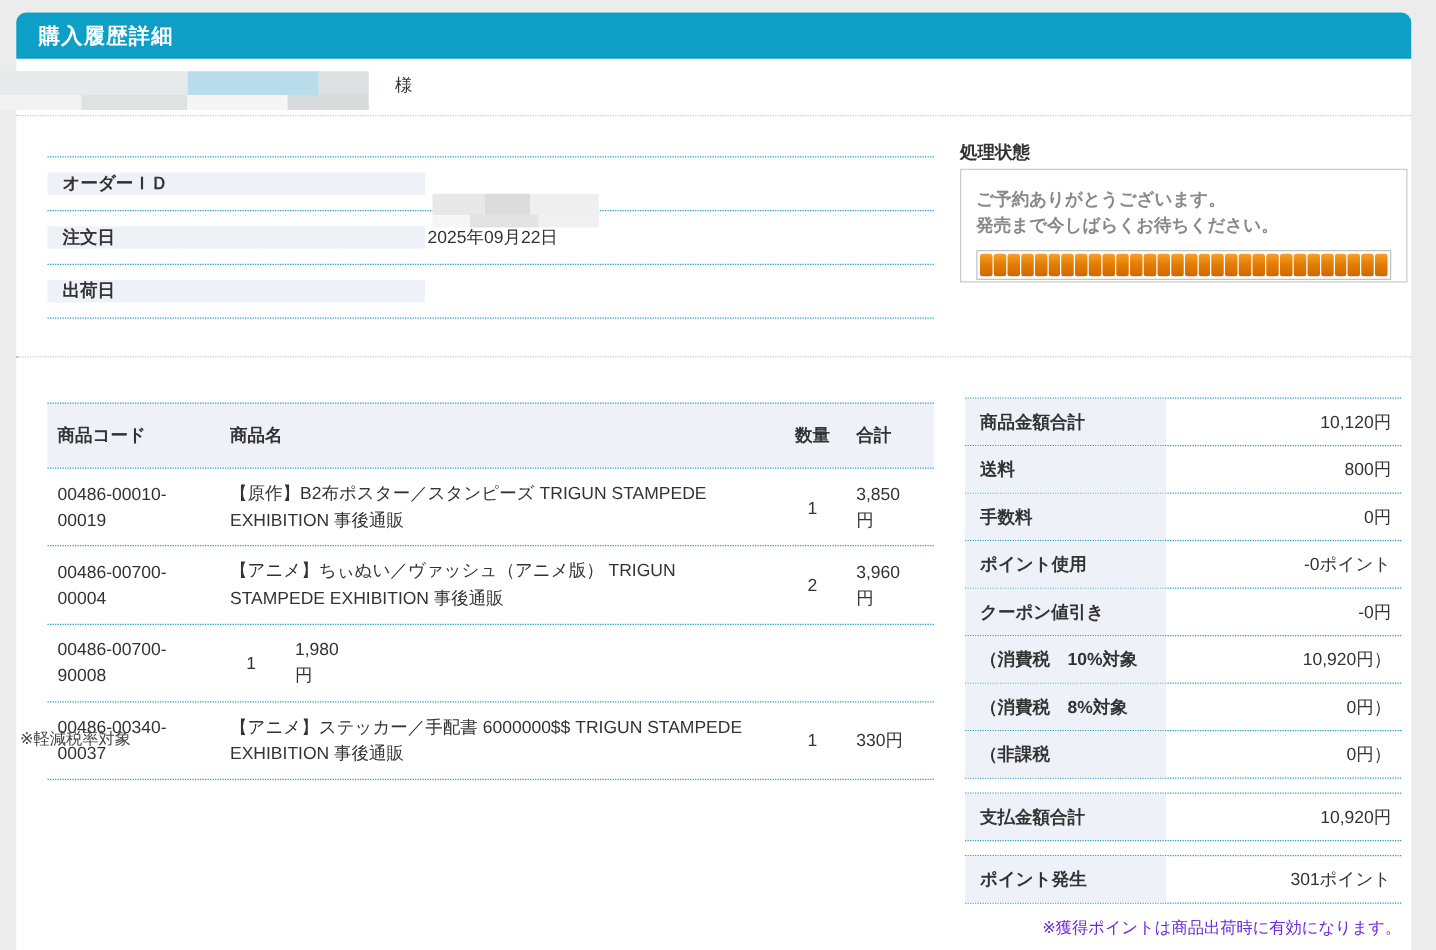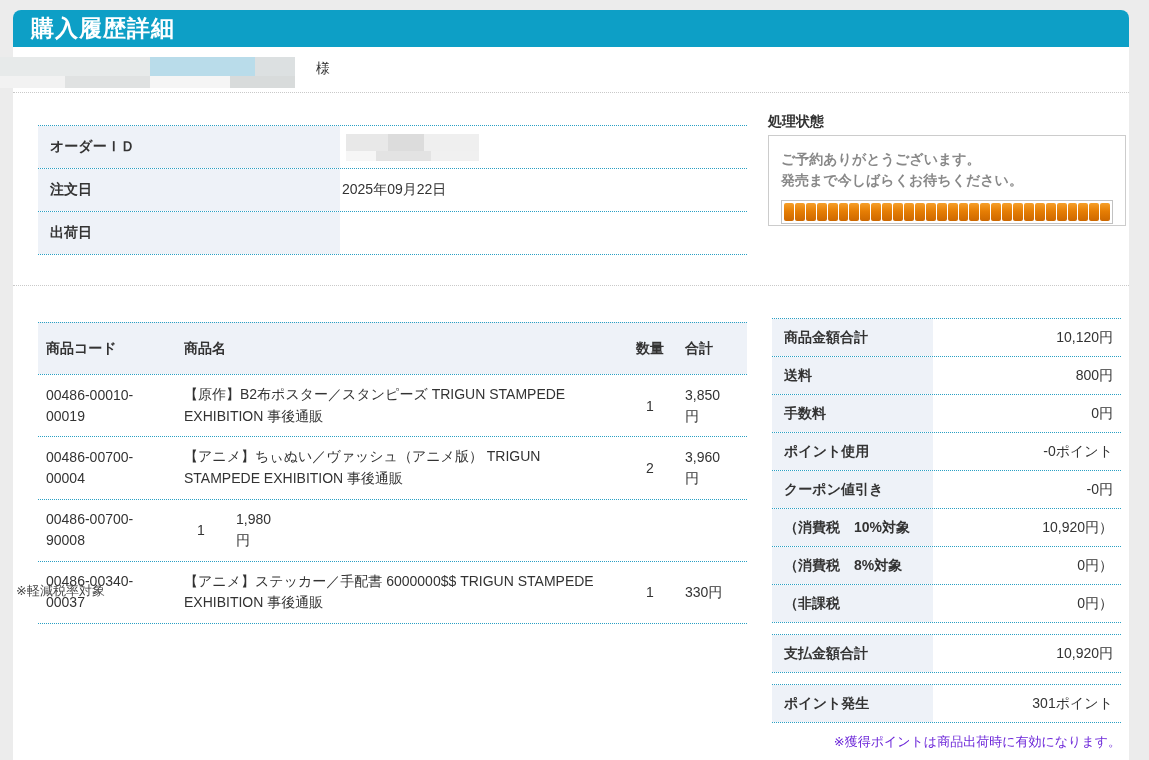--- a/index.html
+++ b/index.html
@@ -13,37 +13,37 @@
     font-size:14px;
   }
   .card {
     position:absolute; left:13px; top:10px; width:1116px; height:750px;
     background:#fff; border-radius:8px 8px 0 0;
   }
   
   .titlebar {
     height:37px; background:#0d9fc6; border-radius:8px 8px 0 0;
     display:flex; align-items:center; padding-left:18px;
-    color:#fff; font-weight:bold; font-size:23px; letter-spacing:1px;
+    color:#fff; font-weight:bold; font-size:17px; letter-spacing:1px;
   }
   
   .name-row { position:relative; height:45px; }
   .mosaic-row { display:flex; }
   .name-mosaic { position:absolute; left:-13px; top:10px; width:295px; }
   .name-mosaic .r1 { height:19px; }
   .name-mosaic .r2 { height:12px; }
   .mb { display:block; height:100%; }
   .customer-suffix { position:absolute; left:303px; top:13px; font-size:14px; }
   .sep { position:absolute; left:0; right:0; border-top:1px dotted #c9c9c9; }
   .sep1 { top:82px; }
   .sep2 { top:275px; }
 
   
   .order-table { position:absolute; left:25px; top:115px; width:709px; border-bottom:1px dotted #2aa0c4; }
-  .order-row { display:flex; border-top:1px dotted #2aa0c4; min-height:43px; }
+  .order-row { display:flex; border-top:1px dotted #2aa0c4; min-height:43px;align-items:center; }
   .order-label {
     width:302px; background:#eef2f8; font-weight:bold;
     display:flex; align-items:center; padding-left:12px;
   }
   .order-value { flex:1; display:flex; align-items:center; padding-left:2px; position:relative; }
   .oid-mosaic { position:absolute; left:6px; top:8px; }
   .oid-mosaic .r1 { height:17px; }
   .oid-mosaic .r2 { height:10px; }
 
   

